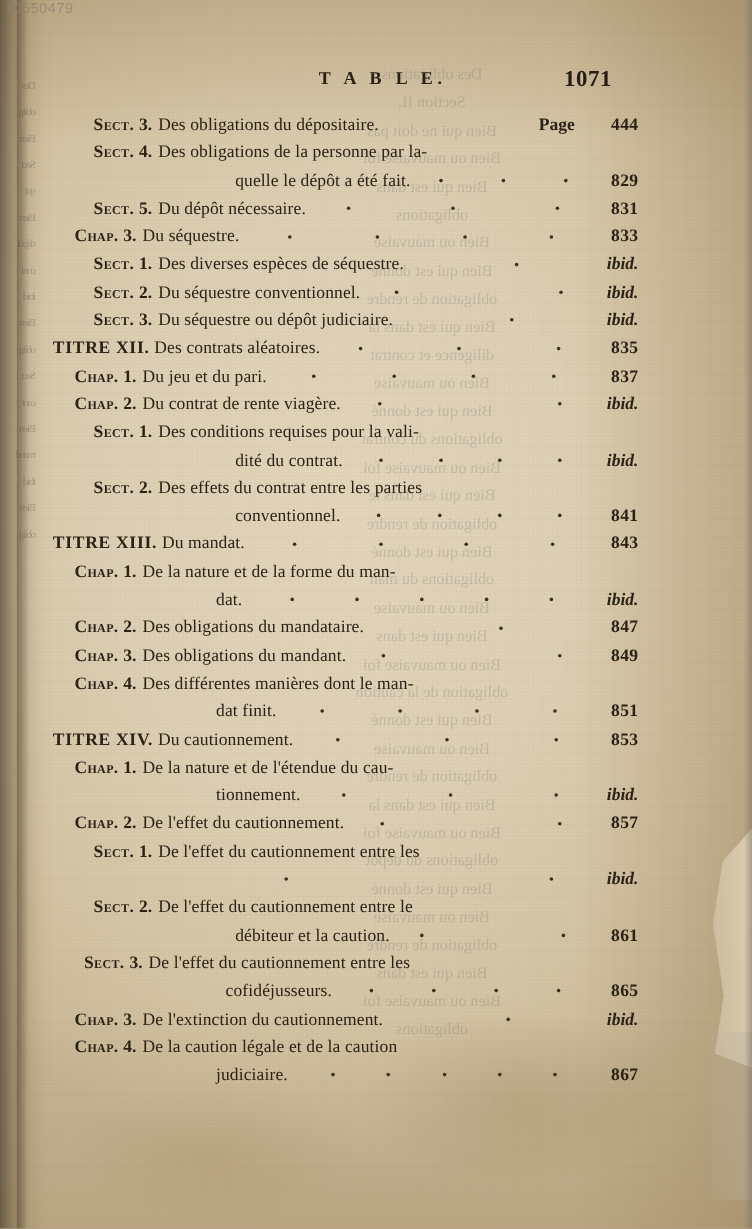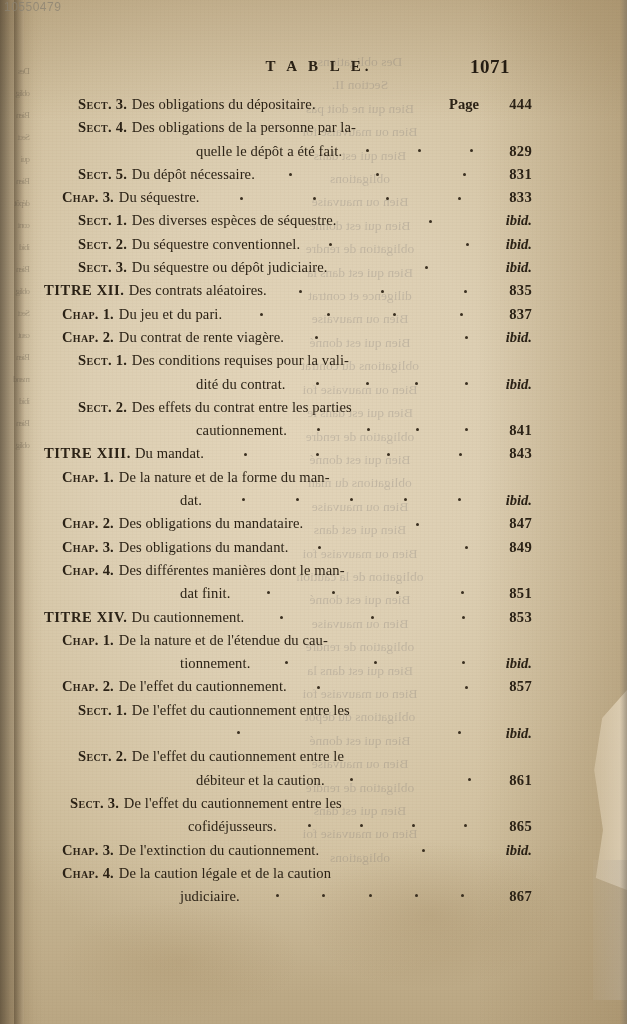--- a/index.html
+++ b/index.html
@@ -474,21 +474,21 @@
             <span class="folio ibid">ibid.</span>
           </div>
         </div>
         <div class="entry lvl-sect wrap">
           <div class="line">
             <span class="label">Sect.</span>
             <span class="num">2.</span>
             <span class="title-text">Des effets du contrat entre les parties</span>
           </div>
           <div class="cont">
-            <span class="title-text">cautionnement.</span>
+            <span class="title-text">conventionnel.</span>
             <span class="leader">
               <i style="left: 12%;"></i>
               <i style="left: 38.6667%;"></i>
               <i style="left: 65.3333%;"></i>
               <i style="left: 92%;"></i>
             </span>
             <span class="folio">841</span>
           </div>
         </div>
         <div class="entry lvl-titre">

